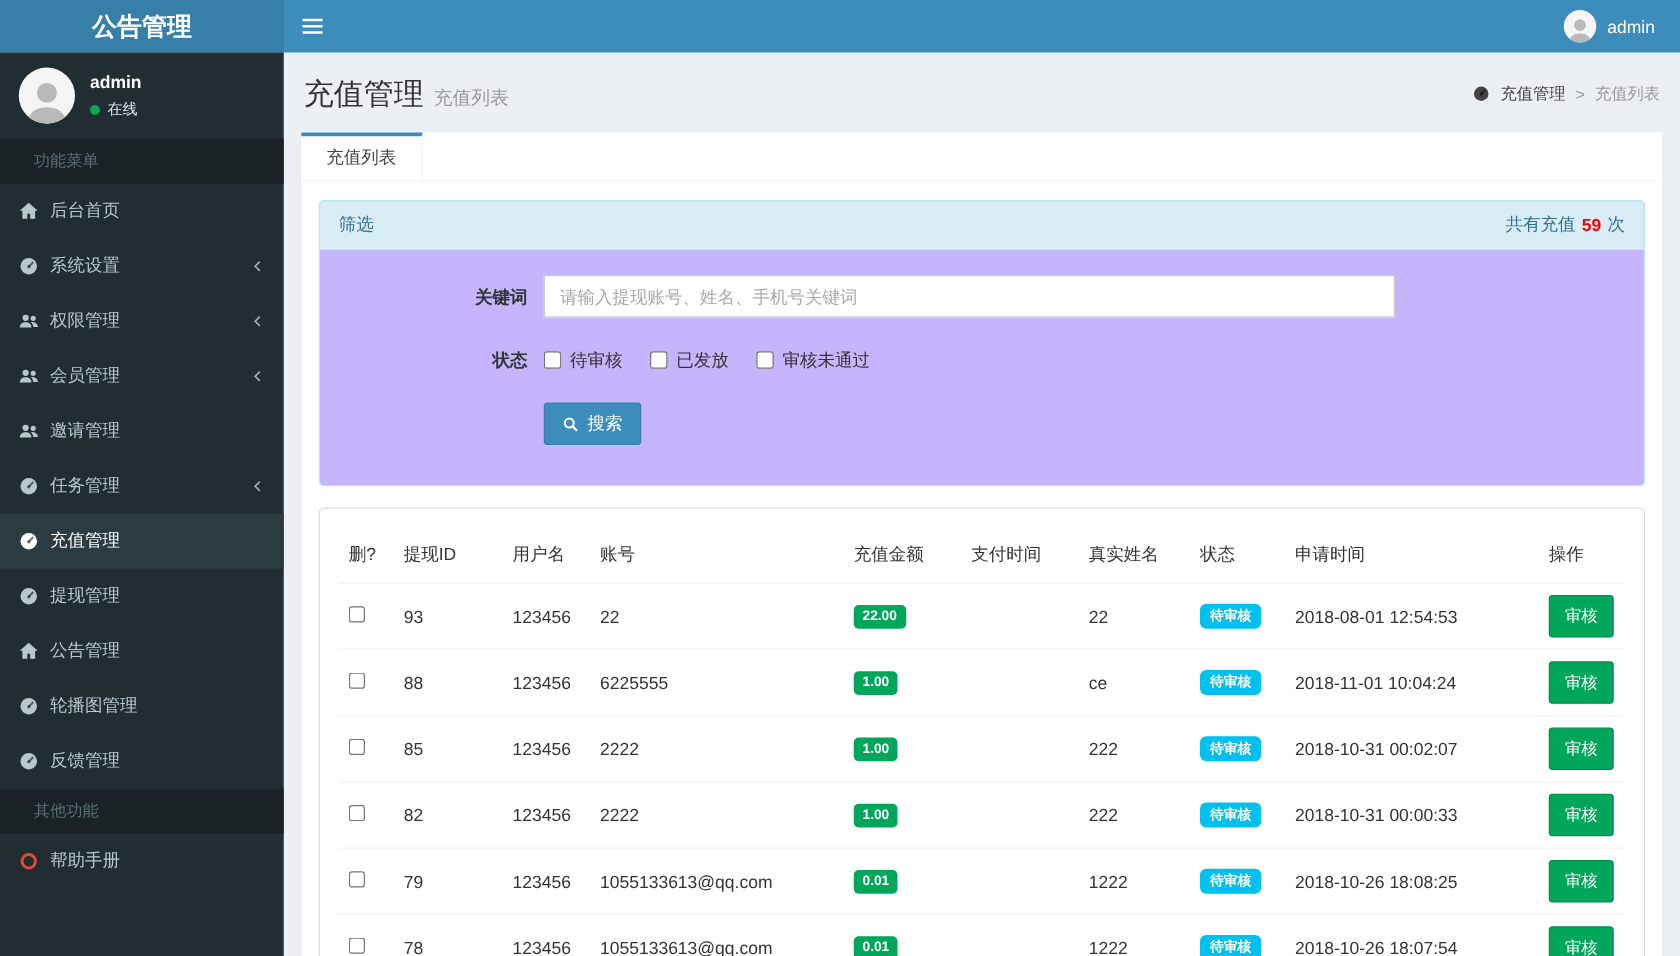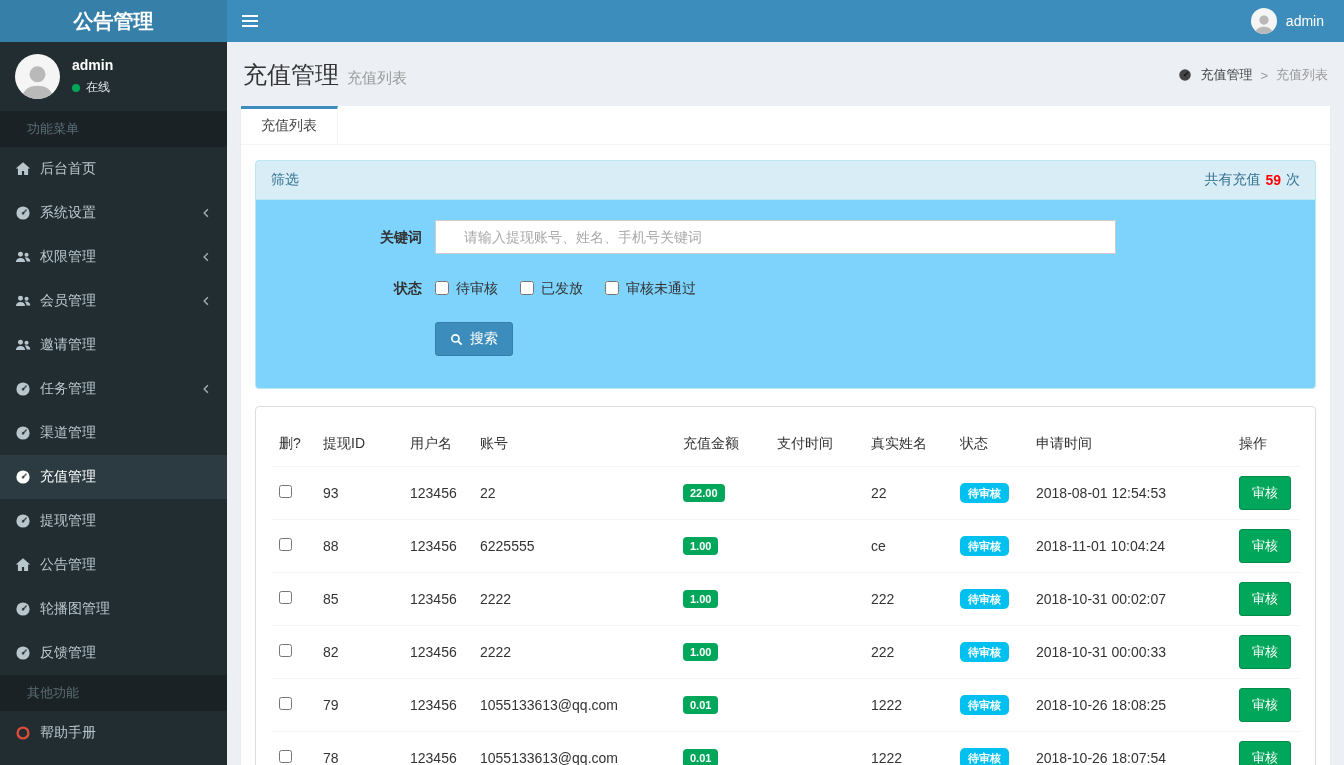--- a/index.html
+++ b/index.html
@@ -73,39 +73,39 @@
   
   .tab-box { background: #fff; box-shadow: 0 1px 1px rgba(0,0,0,.08); }
   .tab-bar { display: flex; border-bottom: 1px solid #f4f4f4; }
   .tab {
     padding: 8px 20px 9px 20px; border-top: 3px solid var(--accent, #3c8dbc);
     border-right: 1px solid #f4f4f4; background: #fff; color: #444; cursor: pointer; font-size: 14px;
   }
   .tab-content { padding: 15px 14px 14px 14px; }
 
   
-  .filter-panel { border: 1px solid var(--panel_border, #bce8f1); border-radius: 4px; margin-bottom: 17px; background: #7dd3fc; }
+  .filter-panel { border: 1px solid var(--panel_border, #bce8f1); border-radius: 4px; margin-bottom: 17px; background: #c4b5fd; }
   .panel-heading {
     background: var(--panel_heading_bg, #d9edf7); color: var(--panel_heading_text, #31708f);
     padding: 10px 15px; border-bottom: 1px solid var(--panel_border, #bce8f1);
     border-radius: 3px 3px 0 0; display: flex; align-items: center; justify-content: space-between; font-size: 14px;
   }
   .recharge-count { display: flex; gap: 5px; align-items: center; }
   .recharge-count .num { color: var(--red, #ff0000); font-weight: bold; }
   .panel-body { padding: 20px 15px 32px 15px; }
   .form-row { display: flex; margin-bottom: 24px; align-items: flex-start; }
   .form-row:last-child { margin-bottom: 0; }
   .form-label {
     flex: 0 0 164px; width: 164px; text-align: right; padding-right: 13px;
     font-weight: bold; color: #333; line-height: 34px;
   }
   .form-field { flex: 1; }
   .text-input {
     width: 681px; height: 34px; border: 1px solid #ccc; border-radius: 0;
-    padding: 6px 28px; font-size: 14px; color: #555; font-family: inherit; outline: none;
+    padding: 6px 12px; font-size: 14px; color: #555; font-family: inherit; outline: none;
   }
   .text-input::placeholder { color: #a9a9a9; }
   .checkbox-row { display: flex; align-items: center; gap: 22px; line-height: 34px; }
   .checkbox-option { display: inline-flex; align-items: center; gap: 7px; cursor: pointer; color: #333; }
   .checkbox-option input { width: 14px; height: 14px; cursor: pointer; }
   .btn-search {
     background: var(--accent, #3c8dbc); border: 1px solid #367fa9; color: #fff;
     padding: 7px 14px; font-size: 14px; border-radius: 3px; cursor: pointer;
     display: inline-flex; align-items: center; gap: 7px; font-family: inherit;
   }
@@ -258,30 +258,20 @@
               <path d="M8 8.4 11.6 4.6" stroke="rgba(0,0,0,.55)" stroke-width="1.6" fill="none"></path>
               <circle cx="8" cy="8.4" r="1.3" fill="rgba(0,0,0,.55)"></circle>
             </svg>
           </span>
           <span>任务管理</span>
           <span class="chevron">
             <svg viewBox="0 0 16 16">
               <path d="M10.5 3 5.5 8l5 5" fill="none" stroke="currentColor" stroke-width="1.8"></path>
             </svg>
           </span>
-        </li>
-        <li class="menu-item">
-          <span class="icon">
-            <svg viewBox="0 0 16 16">
-              <circle cx="8" cy="8" r="6.6" fill="currentColor"></circle>
-              <path d="M8 8.4 11.6 4.6" stroke="rgba(0,0,0,.55)" stroke-width="1.6" fill="none"></path>
-              <circle cx="8" cy="8.4" r="1.3" fill="rgba(0,0,0,.55)"></circle>
-            </svg>
-          </span>
-          <span>渠道管理</span>
         </li>
         <li class="menu-item active">
           <span class="icon">
             <svg viewBox="0 0 16 16">
               <circle cx="8" cy="8" r="6.6" fill="currentColor"></circle>
               <path d="M8 8.4 11.6 4.6" stroke="rgba(0,0,0,.55)" stroke-width="1.6" fill="none"></path>
               <circle cx="8" cy="8.4" r="1.3" fill="rgba(0,0,0,.55)"></circle>
             </svg>
           </span>
           <span>充值管理</span>

